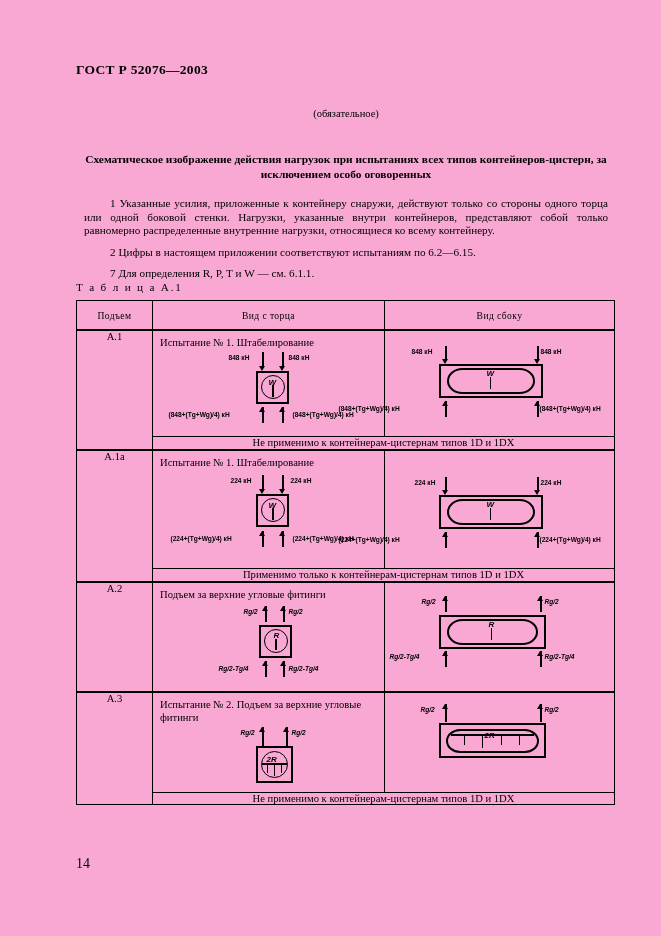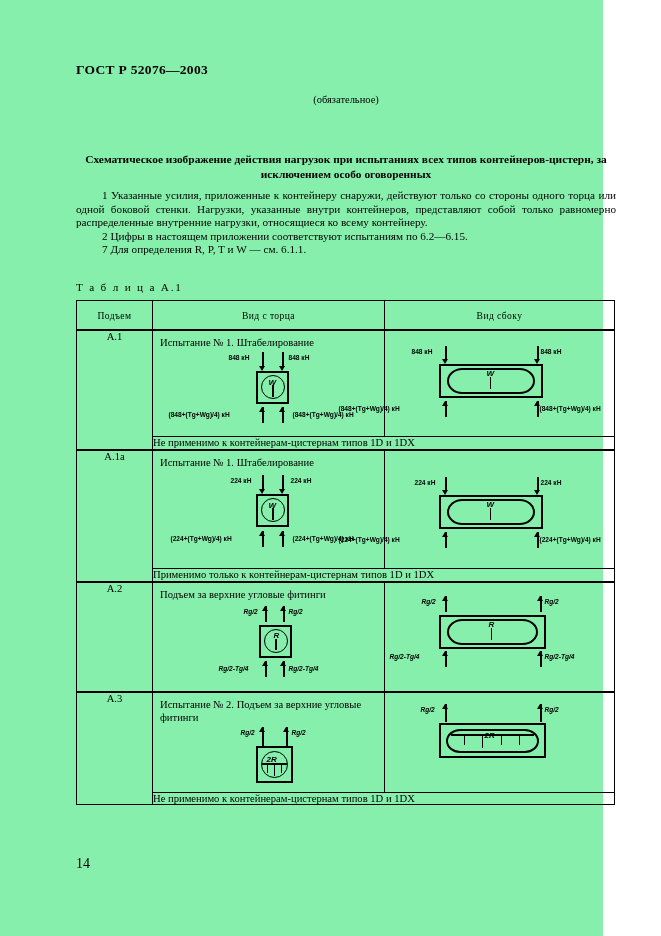--- a/index.html
+++ b/index.html
@@ -11,23 +11,23 @@
     width: 661px;
     height: 936px;
     position: relative;
     font-family: "Liberation Serif", "DejaVu Serif", serif;
     color: #000000;
     overflow: hidden;
   }
   .page {
     position: absolute;
     left: 0; top: 0;
-    width: 603px;
+    width: 661px;
     height: 936px;
-    background: #86efac;
+    background: #f9a8d4;
   }
   .content {
     position: absolute;
     left: 76px;
     top: 0;
     width: 540px;
   }
 
   
   .doc-code {
@@ -44,21 +44,21 @@
     top: 92px;
     width: 540px;
     text-align: center;
   }
   .annex-title {
     font-size: 11.5px;
     letter-spacing: 0.6px;
   }
   .annex-sub {
     font-size: 10.5px;
-    margin-top: 2px;
+    margin-top: 16px;
   }
   .main-title {
     position: absolute;
     left: 0;
     top: 152px;
     width: 540px;
     text-align: center;
     font-size: 11.4px;
     font-weight: bold;
     line-height: 15px;
@@ -74,21 +74,21 @@
     line-height: 13.6px;
     text-align: justify;
   }
   .notes-head {
     margin-left: 26px;
     letter-spacing: 2.2px;
     margin-bottom: 1px;
   }
   .note-p {
     text-indent: 26px;
-    margin: 0;
+    margin: 8px;
   }
   .note-p.single { text-align: left; }
 
   .table-caption {
     position: absolute;
     left: 0;
     top: 281px;
     font-size: 11.2px;
     letter-spacing: 1.8px;
   }
@@ -127,20 +127,21 @@
     text-align: center;
     font-size: 10.6px;
     vertical-align: middle;
   }
   .test-label {
     font-size: 10.6px;
     padding: 5px 0 0 7px;
     line-height: 13px;
   }
   .row-note {
+    text-align: center;
     font-size: 10.6px;
     padding: 3px 0 5px 0;
     border-top: none !important;
   }
   td.note-cell {
     border-top: 1px solid #000;
   }
 
   
   .diagram {

